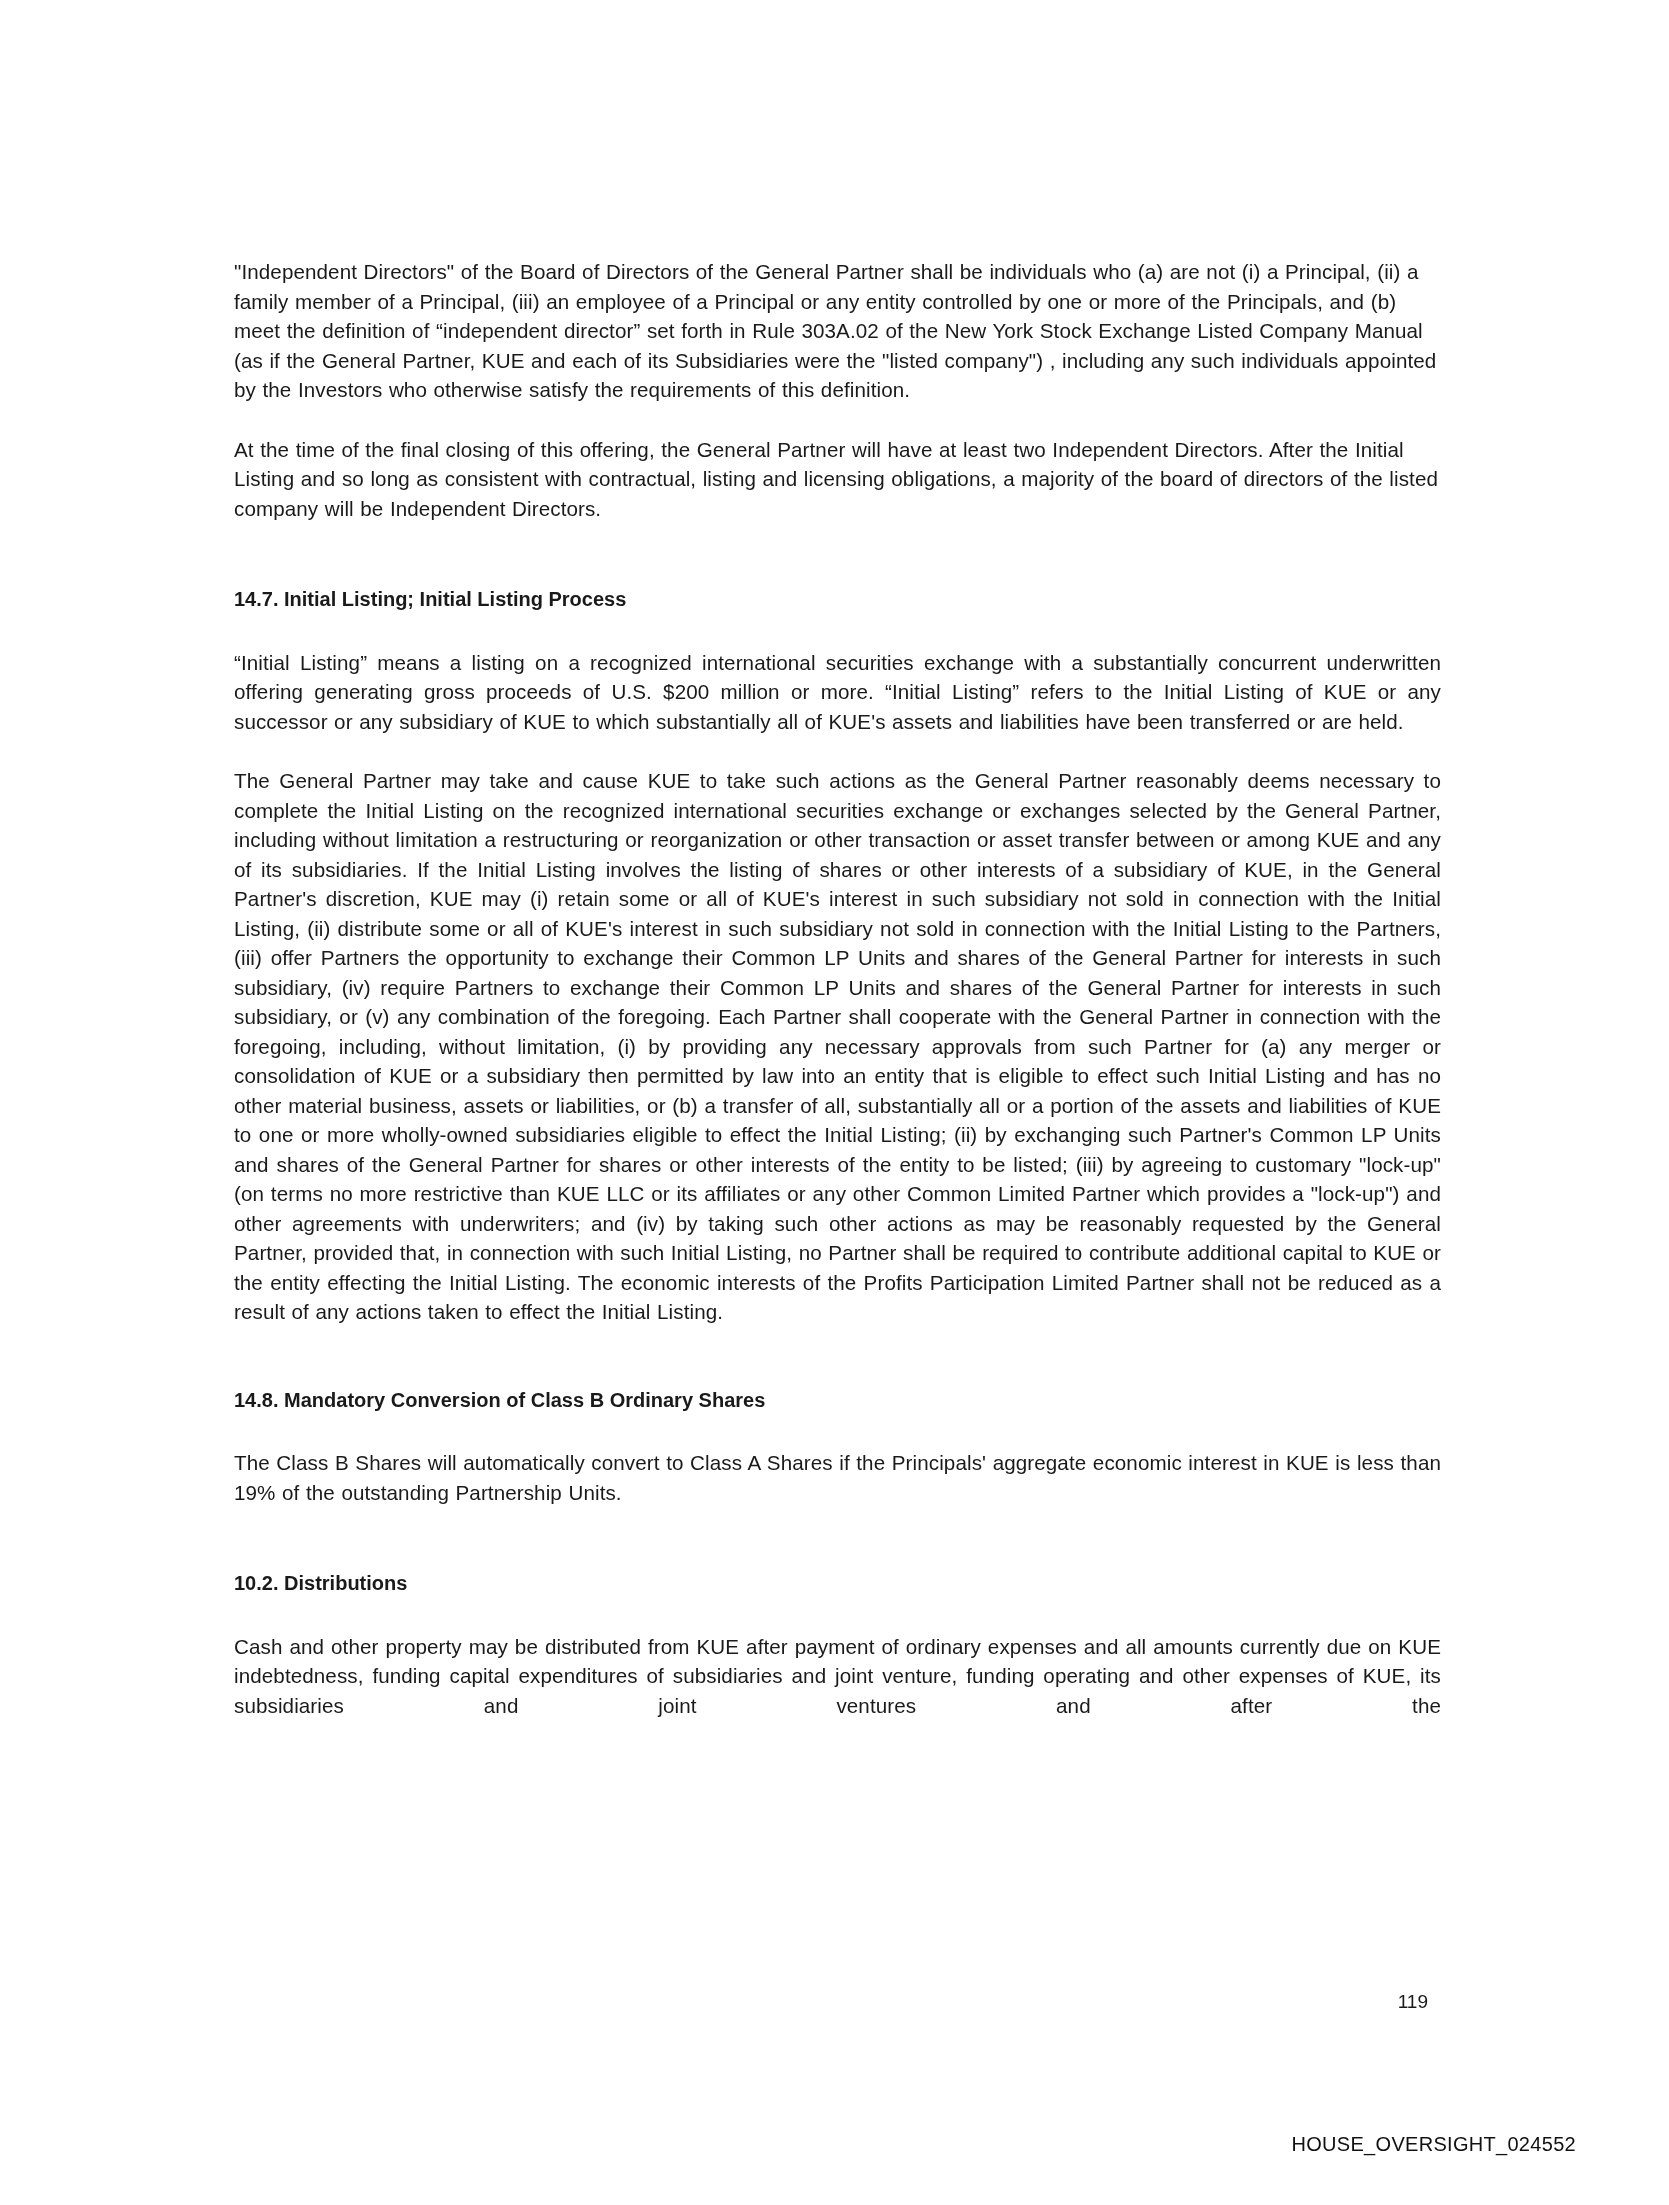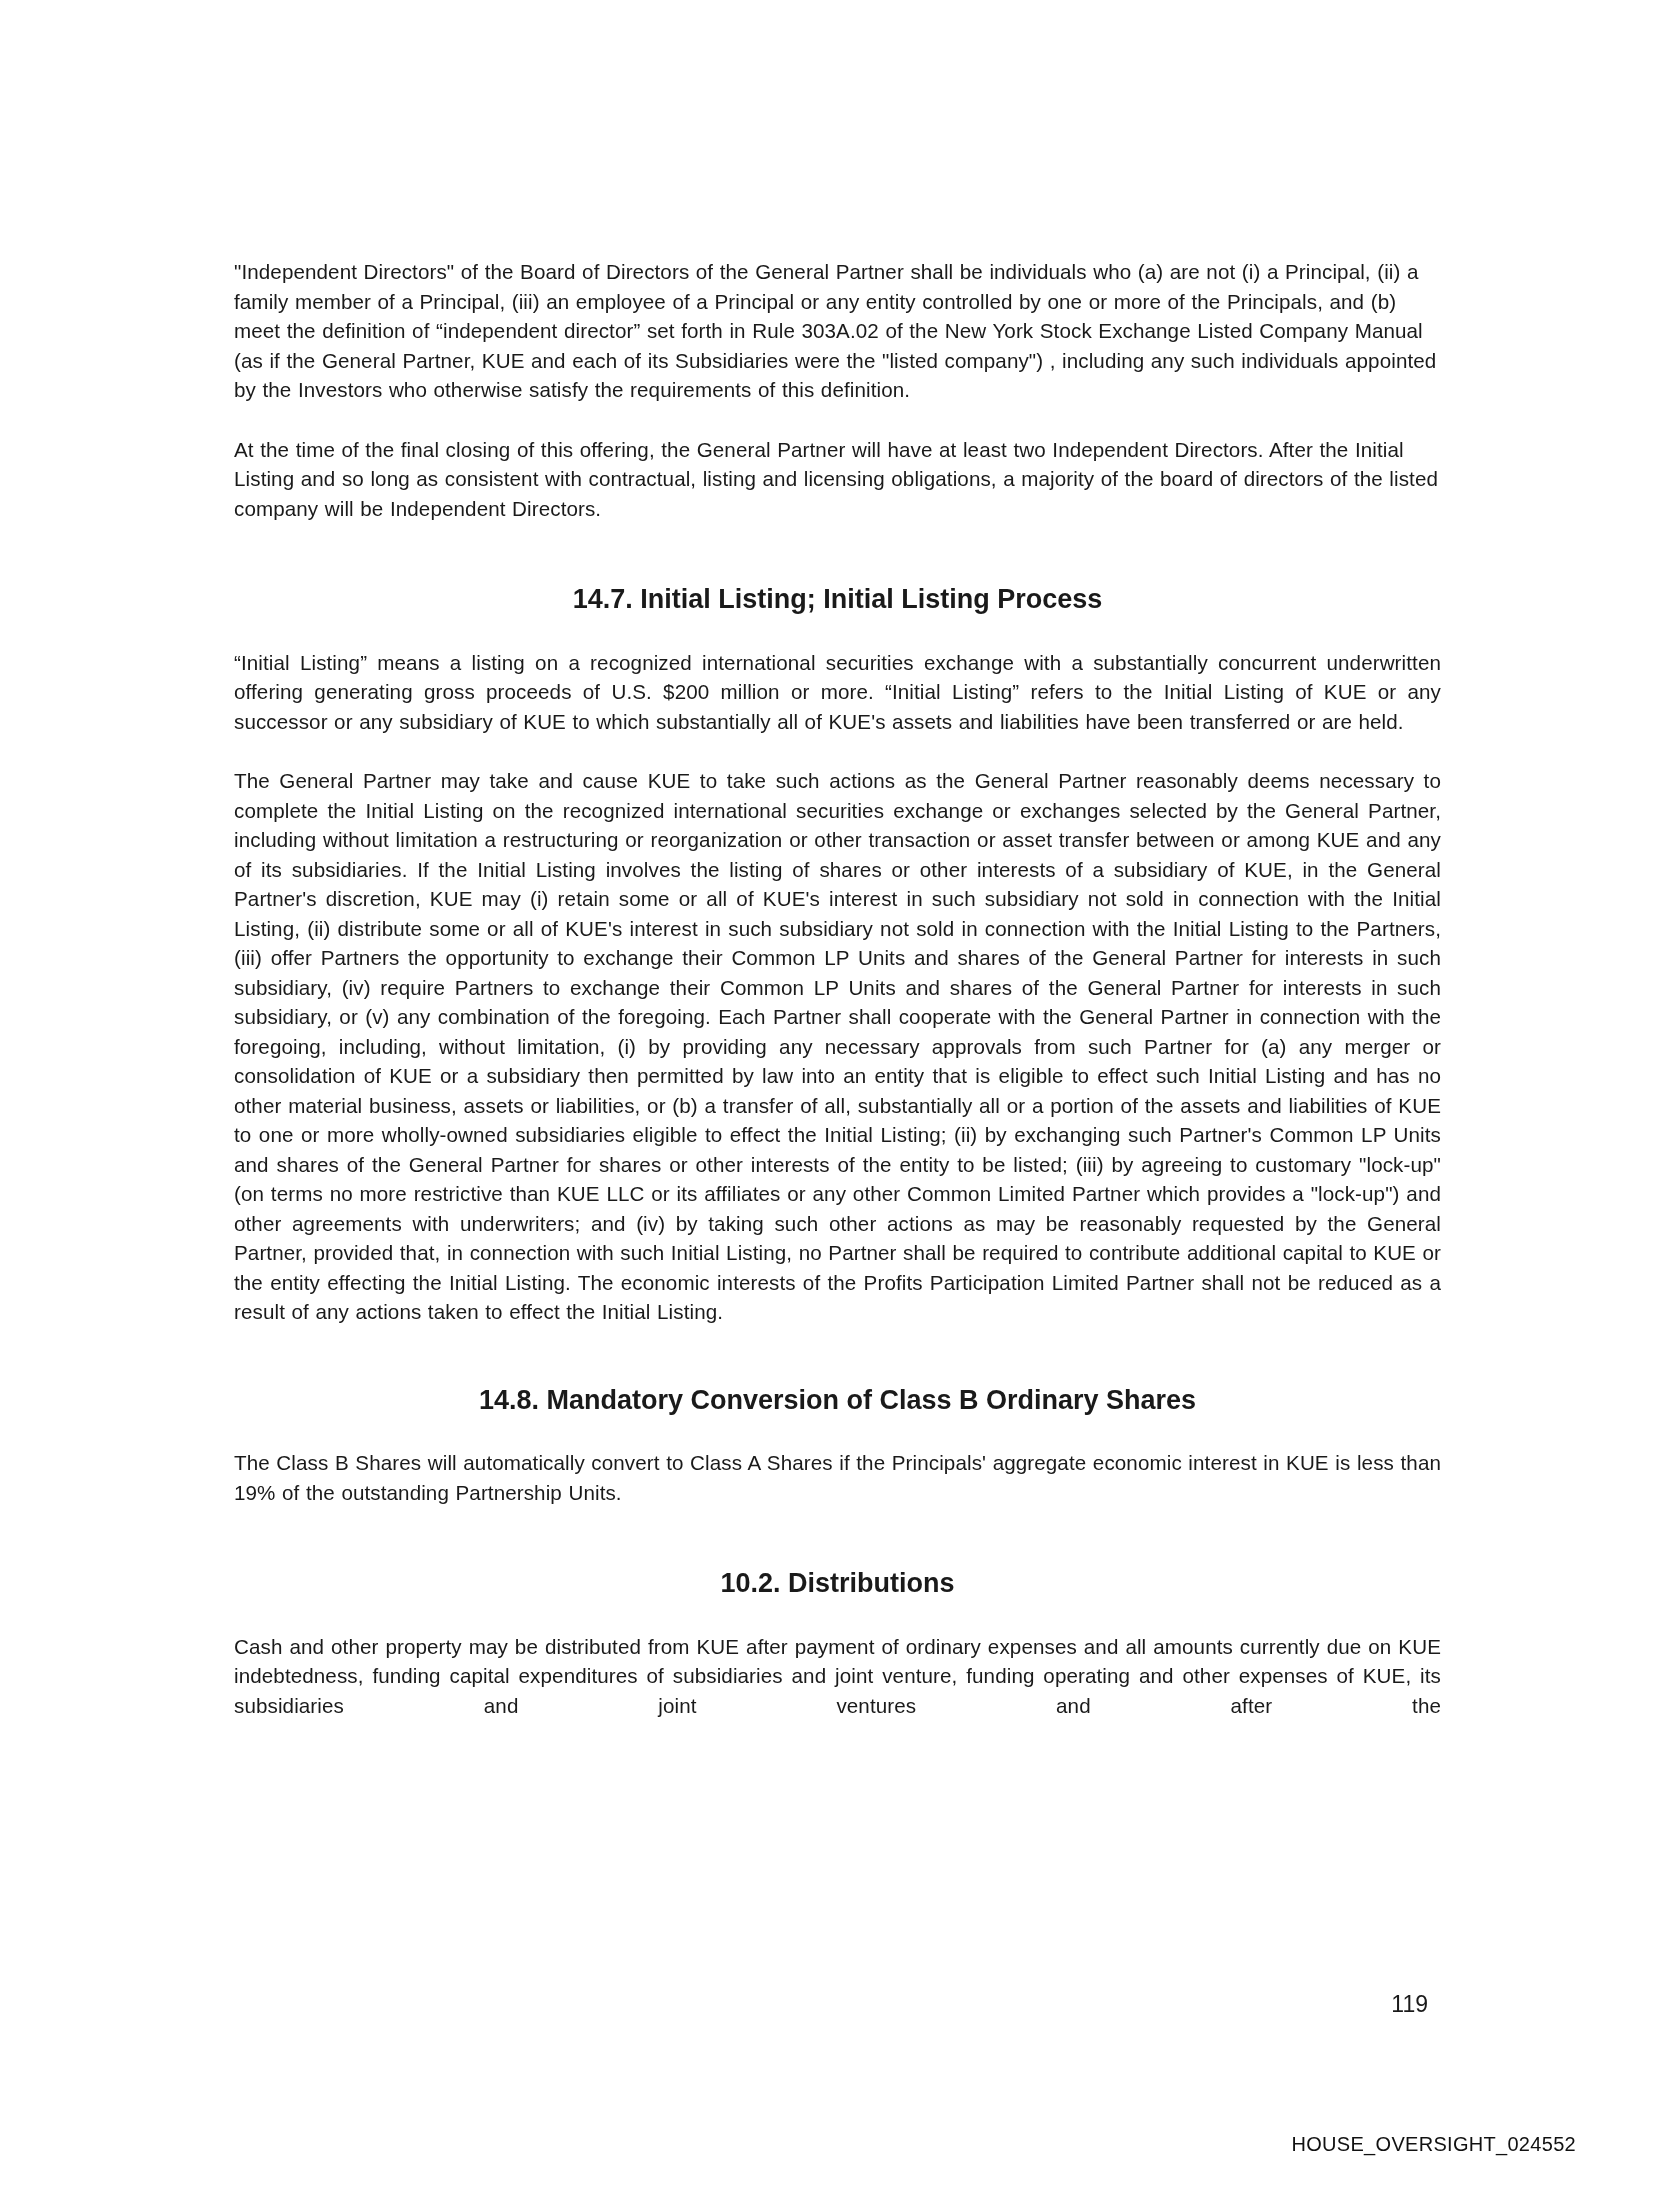--- a/index.html
+++ b/index.html
@@ -32,34 +32,33 @@
     word-spacing: 0.7px;
   }
   .para.justified {
     text-align: justify;
   }
   .para.justify-last {
     text-align: justify;
     text-align-last: justify;
   }
   .heading {
-    font-size: 27px;
+    font-size: 20px;
     line-height: 27.5px;
     font-weight: bold;
     margin: 63px 0 34px 0;
-    text-align: center;
   }
   .heading.tight {
     margin-top: 60px;
   }
   .page-number {
     position: absolute;
     top: 1991px;
     right: 241px;
-    font-size: 23px;
+    font-size: 19px;
     color: #1a1a1a;
   }
   .doc-footer {
     position: absolute;
     top: 2133px;
     right: 93px;
     font-size: 20px;
     color: #111111;
     letter-spacing: 0.3px;
   }

